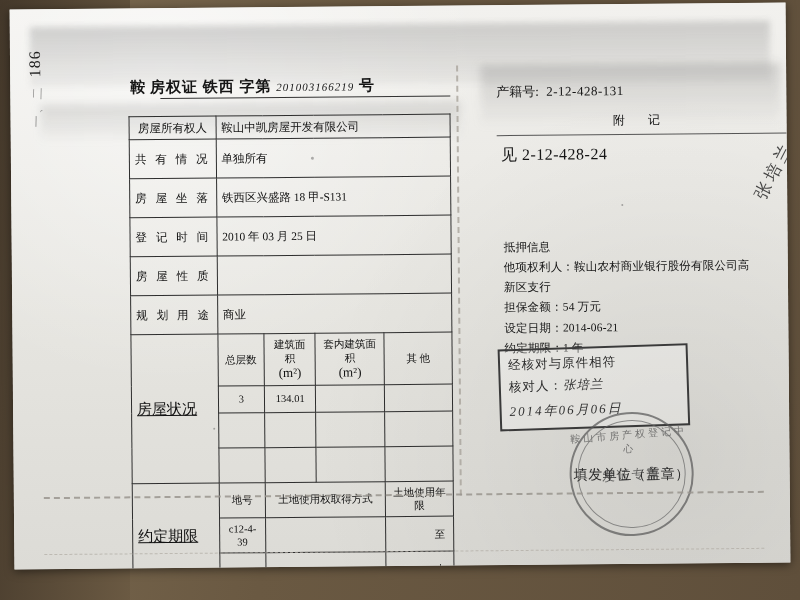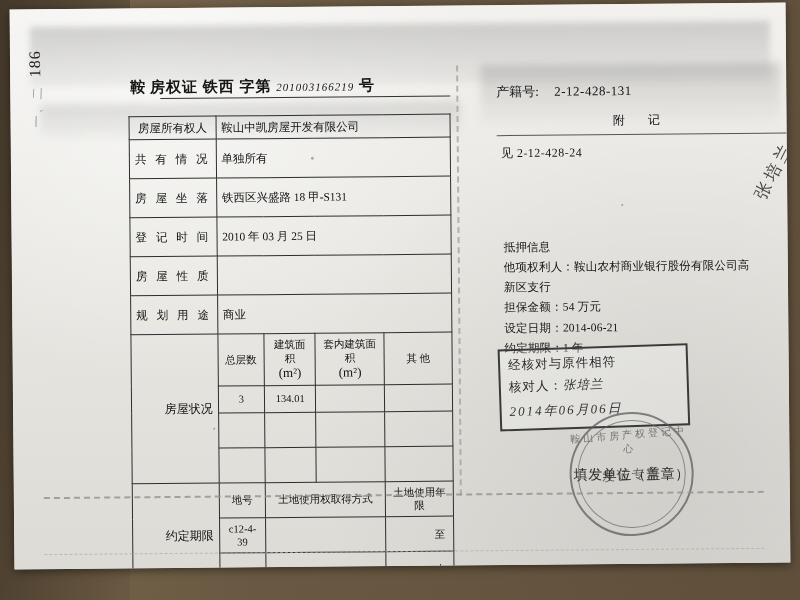--- a/index.html
+++ b/index.html
@@ -157,21 +157,21 @@
 
   
   .right-header {
     position: absolute;
     left: 486px;
     top: 78px;
     font-family: "Liberation Serif", serif;
     font-size: 13px;
     white-space: nowrap;
   }
-  .right-header .val { margin-left: 12px; letter-spacing: .5px; }
+  .right-header .val { margin-left: 4px; letter-spacing: .5px; }
 
   
   table.maintable {
     position: absolute;
     left: 118px;
     top: 108px;
     width: 322px;
     border-collapse: collapse;
     font-family: "Liberation Serif", serif;
     font-size: 11.5px;
@@ -191,24 +191,25 @@
     white-space: nowrap;
     font-size: 11.5px;
   }
   td.lbl.tight { letter-spacing: 0px; }
   td.val {
     padding-left: 8px;
     font-size: 11.5px;
   }
   td.vert {
     width: 22px;
-    text-align: right;
+    text-align: left;
     letter-spacing: 0;
-    font-size: 12px;
+    font-size: 15px;
     line-height: 1.45;
+    text-decoration: underline;
   }
   td.sub {
     text-align: center;
     font-size: 10.5px;
     padding: 3px 2px;
   }
   td.subval {
     text-align: center;
     font-size: 10.5px;
     padding: 3px 2px;
@@ -229,21 +230,21 @@
     text-align: center;
     letter-spacing: 10px;
     border-bottom: 1px solid #555;
     padding-bottom: 5px;
   }
   .right-note-val {
     position: absolute;
     left: 490px;
     top: 140px;
     font-family: "Liberation Serif", serif;
-    font-size: 12px;
+    font-size: 16px;
     letter-spacing: .5px;
   }
   .mortgage {
     position: absolute;
     left: 492px;
     top: 232px;
     font-family: "Liberation Serif", serif;
     font-size: 11.5px;
     line-height: 1.75;
     letter-spacing: .2px;

